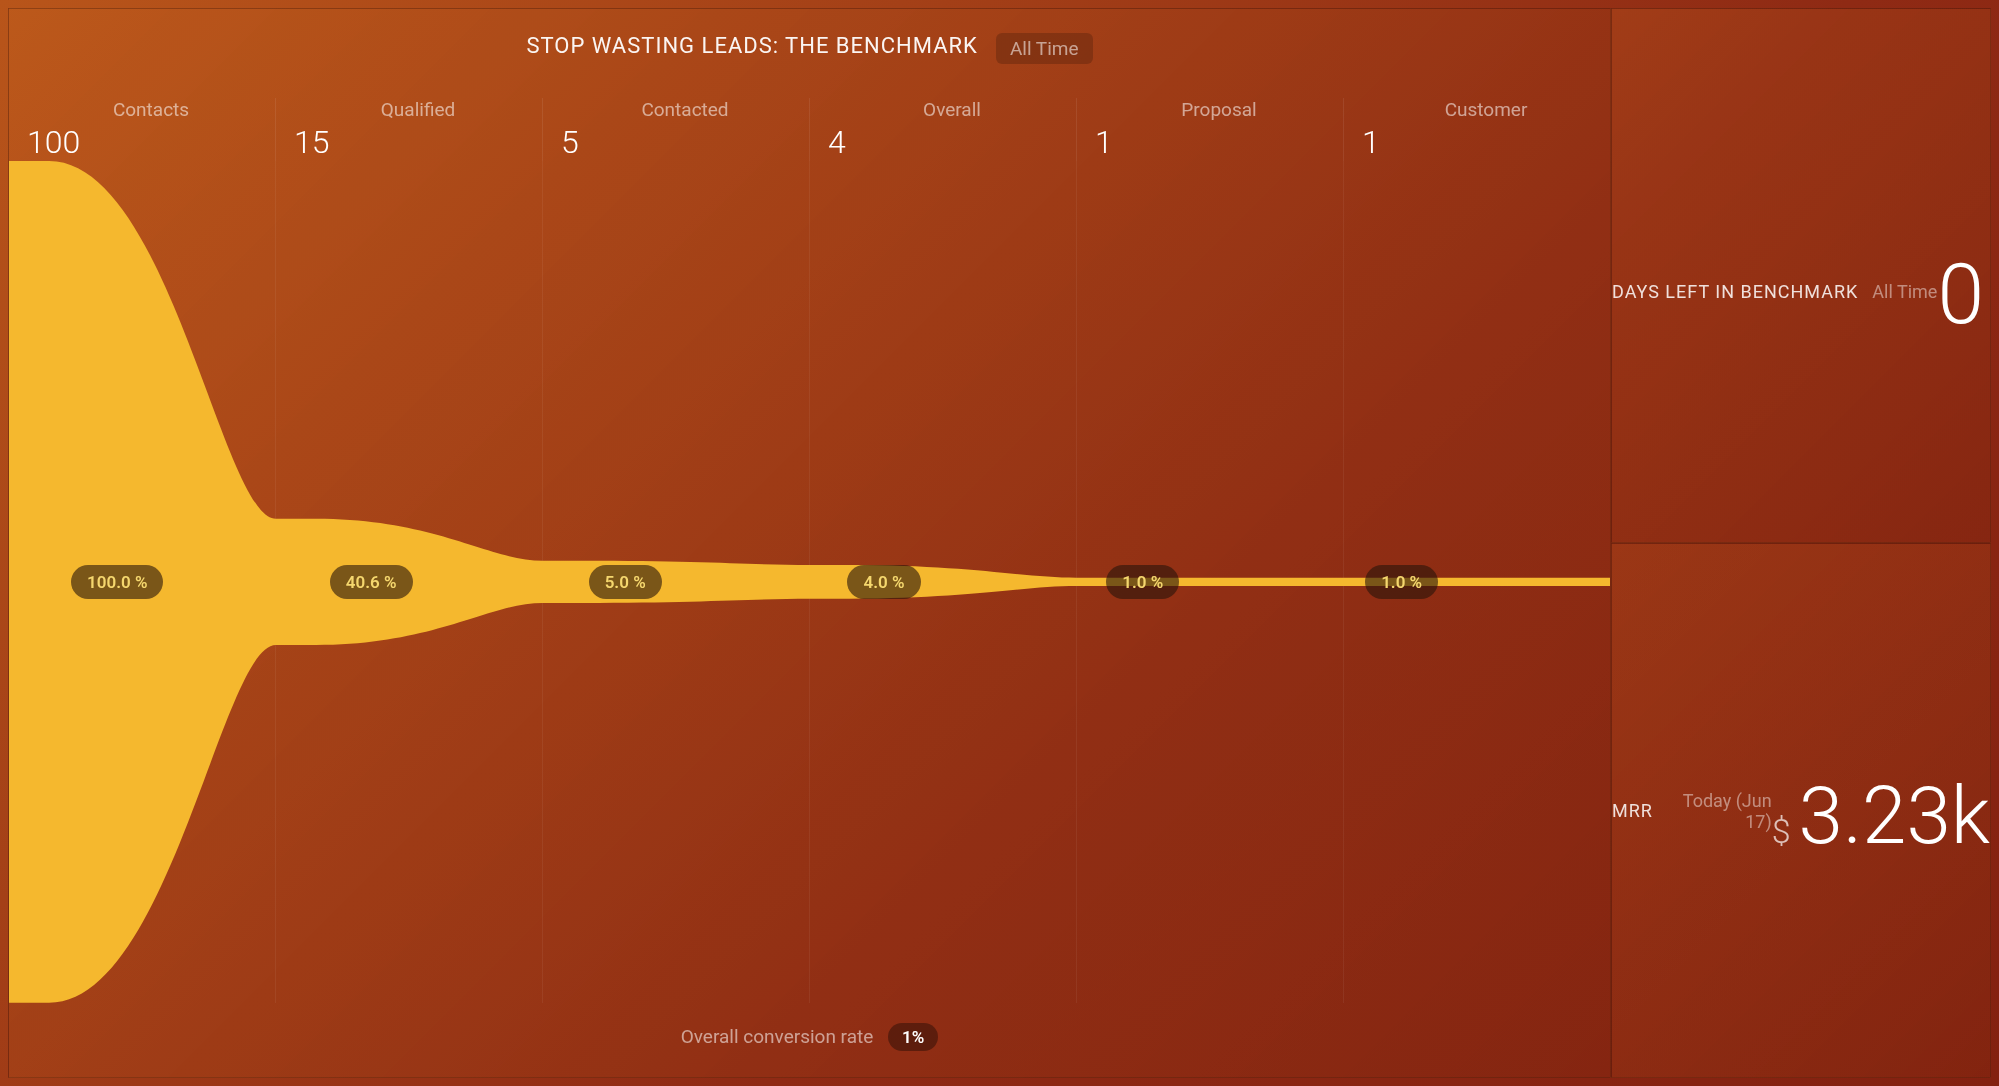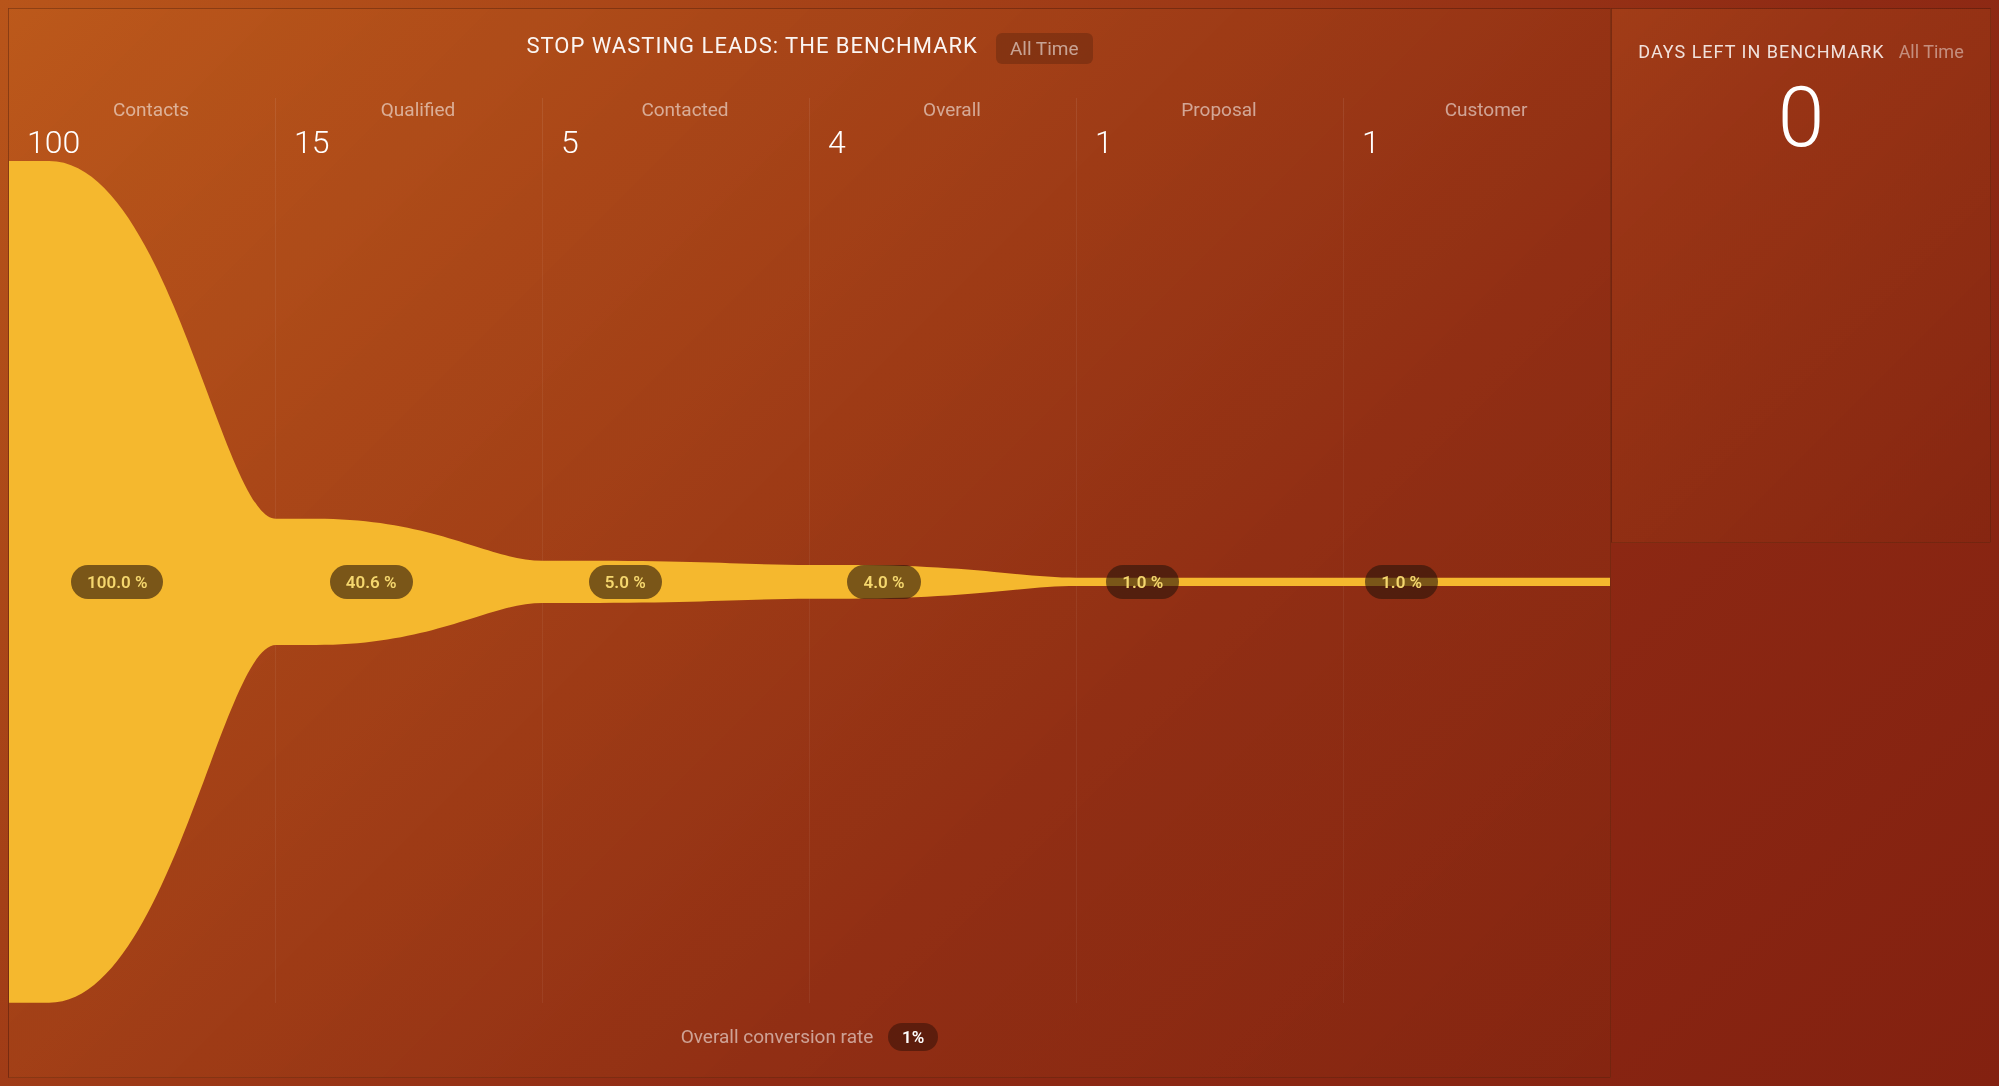--- a/index.html
+++ b/index.html
@@ -109,21 +109,21 @@
     background: rgba(0,0,0,0.35);
     color: #fff;
     font-weight: 600;
     padding: 4px 14px;
     border-radius: 999px;
     font-size: 17px;
   }
 
   .panel-days, .panel-mrr {
     display: flex;
-    flex-direction: column;
+    flex-direction: row;
     align-items: center;
     justify-content: flex-start;
     padding-top: 32px;
     text-align: right;
   }
   .side-header {
     display: flex;
     align-items: center;
     gap: 14px;
   }
@@ -237,14 +237,24 @@
   </div>
 
   <div class="panel panel-days">
     <div class="side-header">
       <span class="side-title">DAYS LEFT IN BENCHMARK</span>
       <span class="side-period">All Time</span>
     </div>
     <div class="big-number">0</div>
   </div>
 
+  <div class="panel panel-mrr">
+    <div class="side-header">
+      <span class="side-title">MRR</span>
+      <span class="side-period">Today (Jun 17)</span>
+    </div>
+    <div class="mrr-value-row">
+      <span class="mrr-prefix">$</span>
+      <span class="mrr-value">3.23k</span>
+    </div>
+  </div>
 
 </div>
 
 </body></html>

